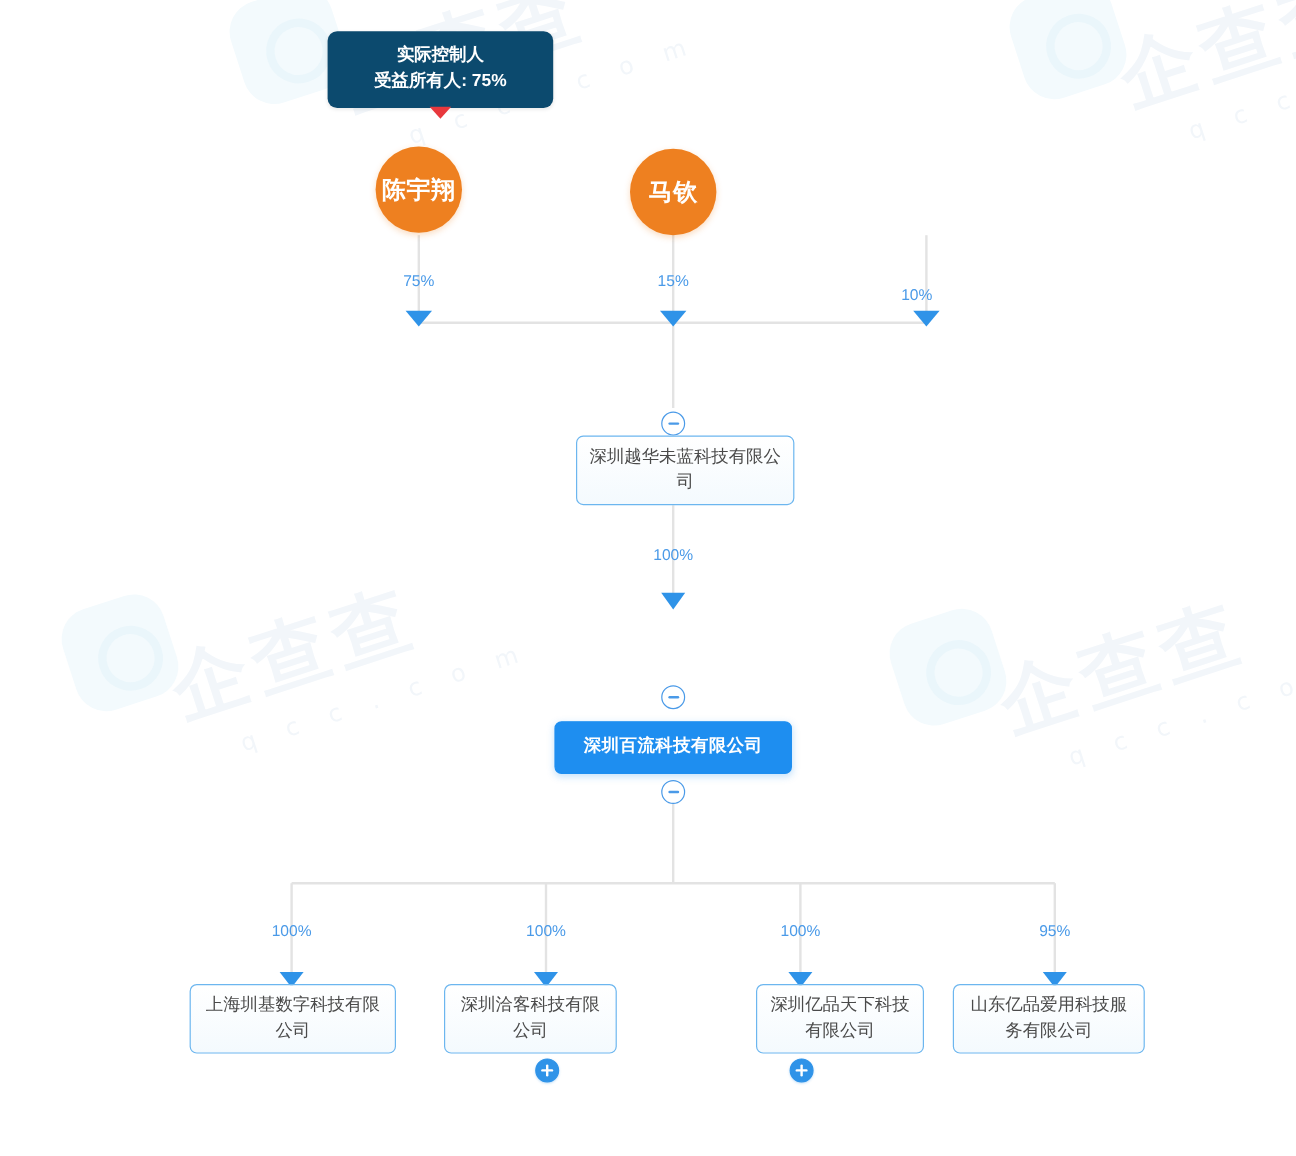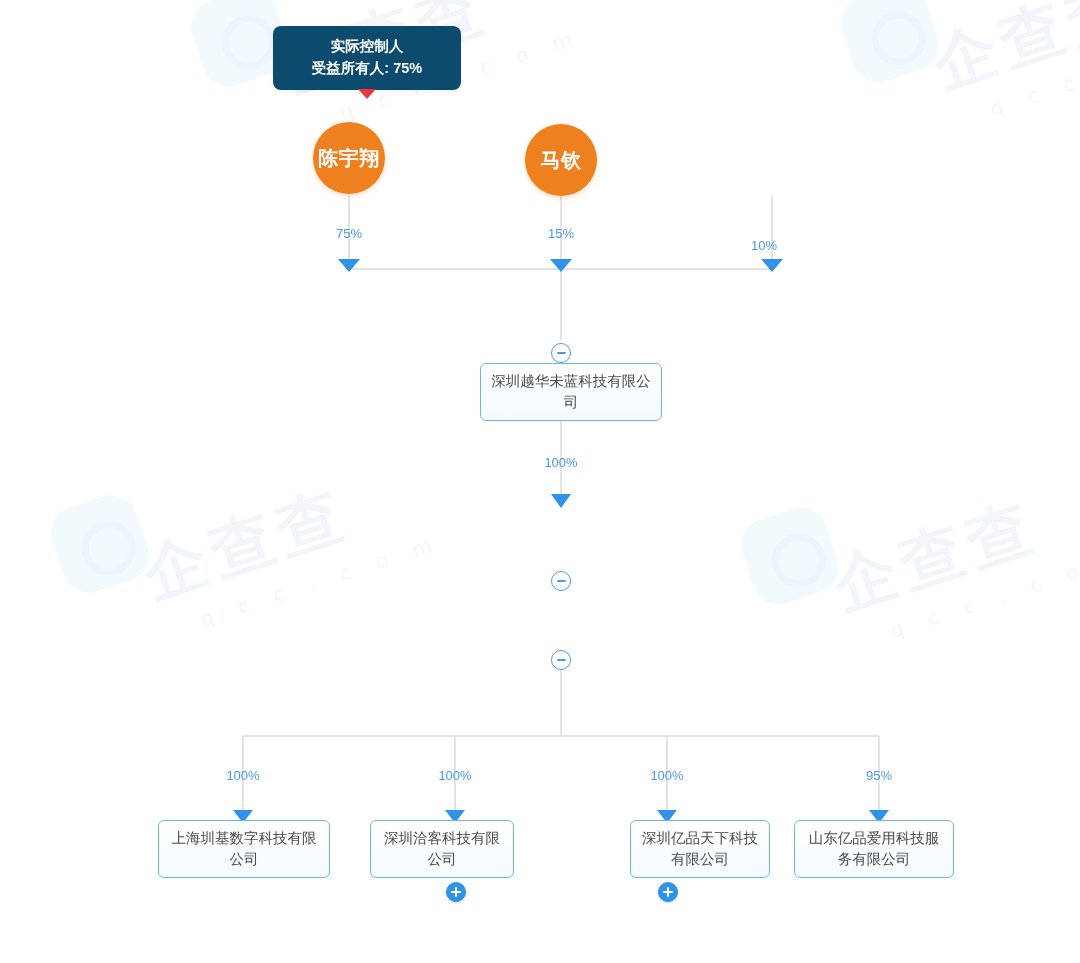--- a/index.html
+++ b/index.html
@@ -196,20 +196,23 @@
   <div class="pct" style="left:561px;top:226px;">15%</div>
   <div class="pct" style="left:764px;top:226px;margin-top:12px;">10%</div>
 
   <div class="toggle minus" style="left:551px;top:343px;"></div>
   <div class="node" style="left:480px;top:363px;width:182px;height:58px;">
     <span>深圳越华未蓝科技有限公司</span>
   </div>
   <div class="pct" style="left:561px;top:455px;">100%</div>
 
   <div class="toggle minus" style="left:551px;top:571px;"></div>
+  <div class="node focus" style="left:462px;top:601px;width:198px;height:44px;">
+    <span>深圳百流科技有限公司</span>
+  </div>
   <div class="toggle minus" style="left:551px;top:650px;"></div>
 
   <div class="pct" style="left:243px;top:768px;">100%</div>
   <div class="pct" style="left:455px;top:768px;">100%</div>
   <div class="pct" style="left:667px;top:768px;">100%</div>
   <div class="pct" style="left:879px;top:768px;">95%</div>
 
   <div class="node" style="left:158px;top:820px;width:172px;height:58px;">
     <span>上海圳基数字科技有限公司</span>
   </div>

